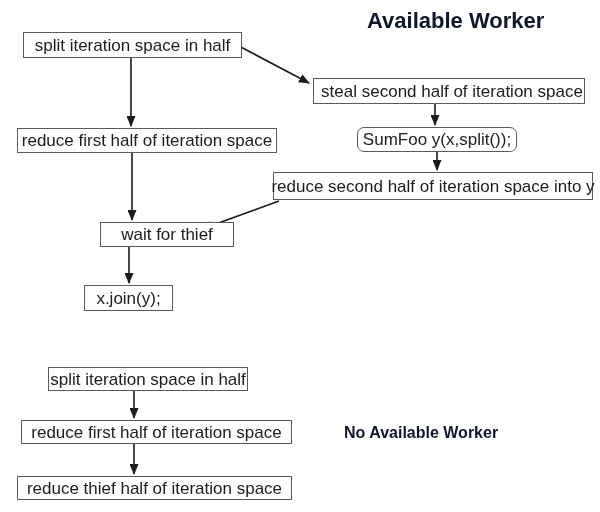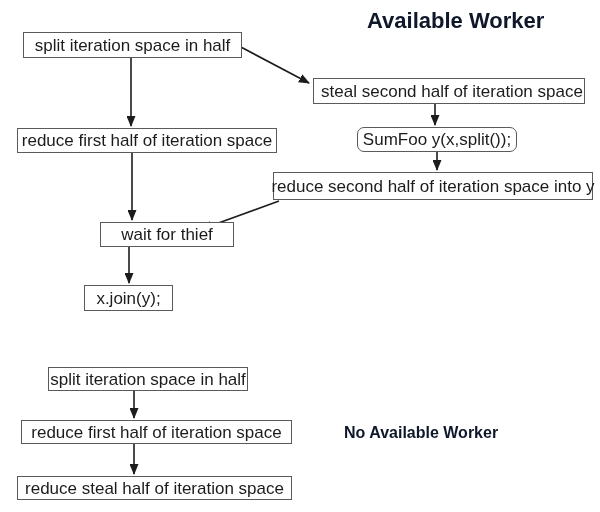--- a/index.html
+++ b/index.html
@@ -55,15 +55,15 @@
   <div class="node" style="left:23px;  top:32px;  width:219px; height:26px;">split iteration space in half</div>
   <div class="node" style="left:17px;  top:128px; width:260px; height:25px;">reduce first half of iteration space</div>
   <div class="node" style="left:313px; top:78px;  width:272px; height:26px;padding-left:6px;">steal second half of iteration space</div>
   <div class="node" style="left:357px; top:127px; width:160px; height:25px;border-radius:7px;">SumFoo y(x,split());</div>
   <div class="node" style="left:273px; top:172px; width:320px; height:28px;">reduce second half of iteration space into y</div>
   <div class="node" style="left:64px;  top:222px; width:134px; height:25px;margin-left:36px;">wait for thief</div>
   <div class="node" style="left:84px;  top:285px; width:89px;  height:26px;">x.join(y);</div>
 
   <div class="node" style="left:48px;  top:367px; width:200px; height:24px;">split iteration space in half</div>
   <div class="node" style="left:21px;  top:420px; width:271px; height:24px;">reduce first half of iteration space</div>
-  <div class="node" style="left:17px;  top:476px; width:275px; height:24px;">reduce steal half of iteration space</div>
+  <div class="node" style="left:17px;  top:476px; width:275px; height:24px;">reduce thief half of iteration space</div>
 
 </div>
 
 </body></html>

